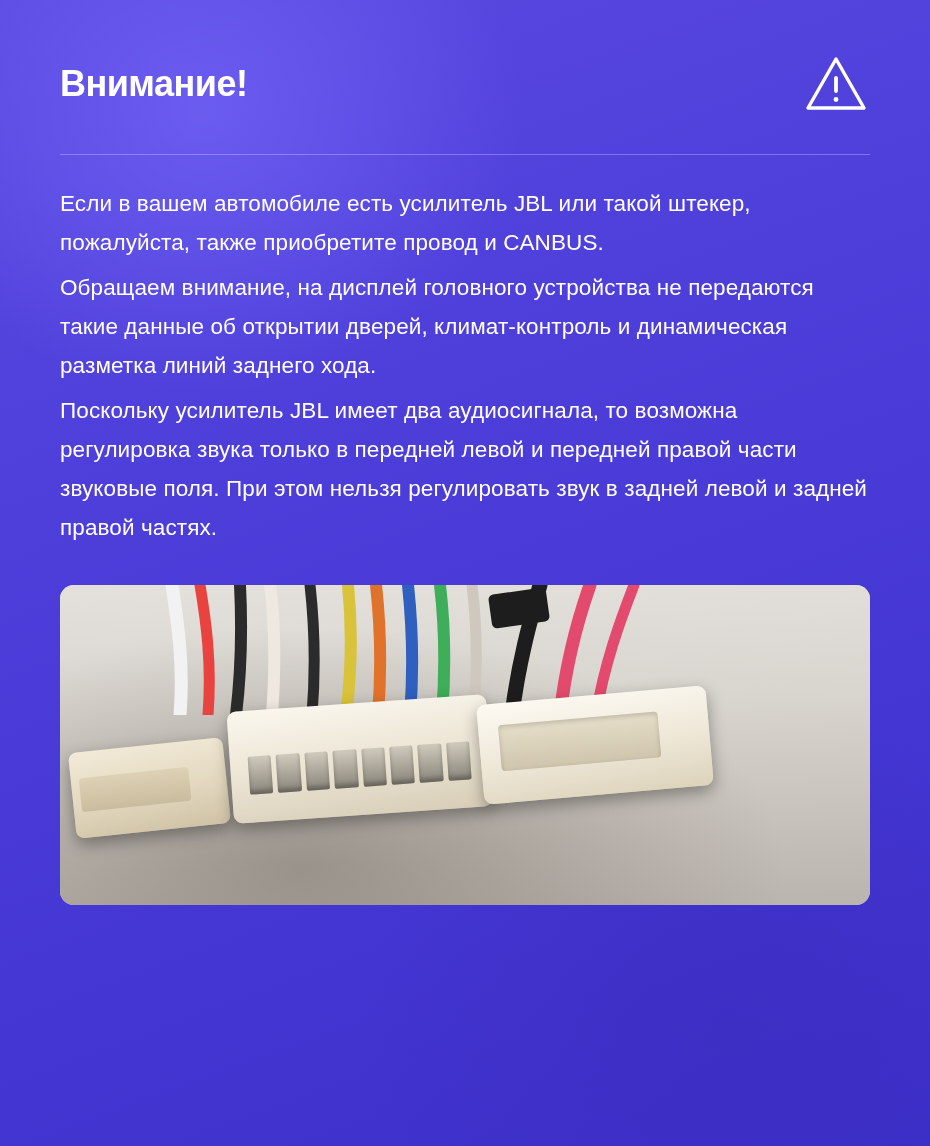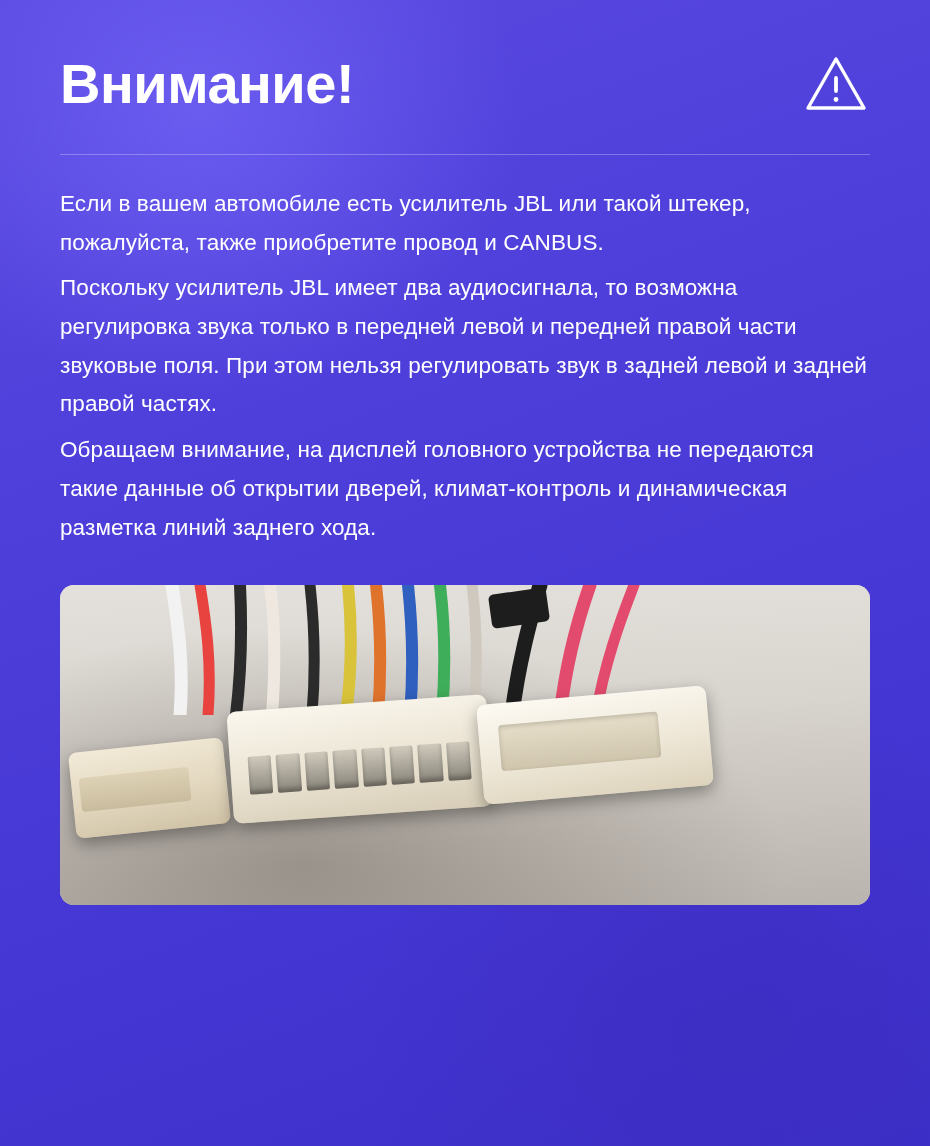--- a/index.html
+++ b/index.html
@@ -47,21 +47,21 @@
     padding: 0 60px;
   }
   .header {
     display: flex;
     align-items: center;
     justify-content: space-between;
     padding-top: 52px;
   }
   .title {
     color: #ffffff;
-    font-size: 56px;
+    font-size: 36px;
     font-weight: bold;
     letter-spacing: -0.5px;
     line-height: 1.05;
     margin: 0;
   }
   .warn-icon {
     width: 64px;
     height: 64px;
     flex: none;
     margin-right: 2px;
@@ -185,22 +185,22 @@
           <rect x="30.1" y="24" width="3.8" height="17" rx="1.9" fill="#ffffff"></rect>
           <circle cx="32" cy="47.5" r="2.4" fill="#ffffff"></circle>
         </svg>
       </span>
     </div>
 
     <div class="divider"></div>
 
     <div class="body-text">
       <p class="para">Если в вашем автомобиле есть усилитель JBL или такой штекер, пожалуйста, также приобретите провод и CANBUS.</p>
+      <p class="para">Обращаем внимание, на дисплей головного устройства не передаются такие данные об открытии дверей, климат-контроль и динамическая разметка линий заднего хода.</p>
       <p class="para">Поскольку усилитель JBL имеет два аудиосигнала, то возможна регулировка звука только в передней левой и передней правой части звуковые поля. При этом нельзя регулировать звук в задней левой и задней правой частях.</p>
-      <p class="para">Обращаем внимание, на дисплей головного устройства не передаются такие данные об открытии дверей, климат-контроль и динамическая разметка линий заднего хода.</p>
     </div>
 
     <div class="photo">
       <div class="photo-bg"></div>
 
       <svg class="wires" viewBox="0 0 810 130" preserveAspectRatio="none">
         <path d="M120 130 C124 80 118 40 112 0" stroke="#f2f2f2" stroke-width="13" fill="none" stroke-linecap="round"></path>
         <path d="M148 130 C152 78 146 36 140 0" stroke="#e8433f" stroke-width="11" fill="none" stroke-linecap="round"></path>
         <path d="M176 130 C182 80 182 40 180 0" stroke="#2b2b2b" stroke-width="12" fill="none" stroke-linecap="round"></path>
         <path d="M212 130 C216 76 214 30 210 0" stroke="#efe8e0" stroke-width="12" fill="none" stroke-linecap="round"></path>

